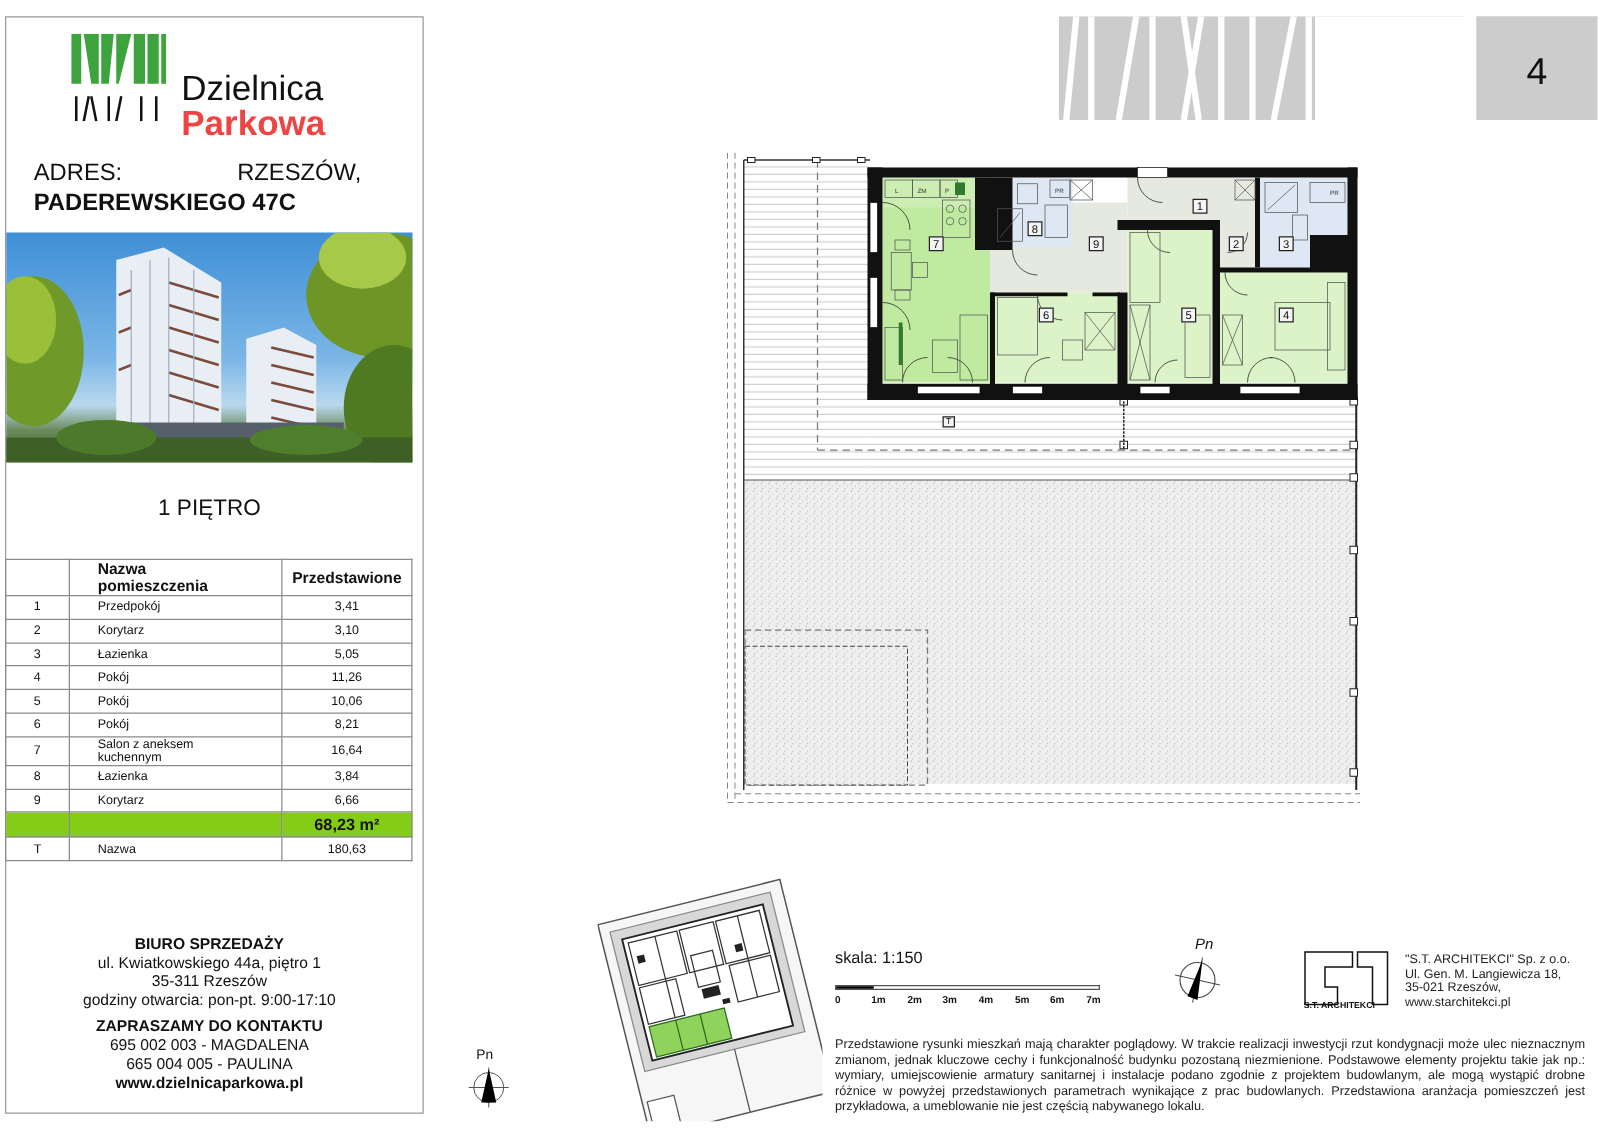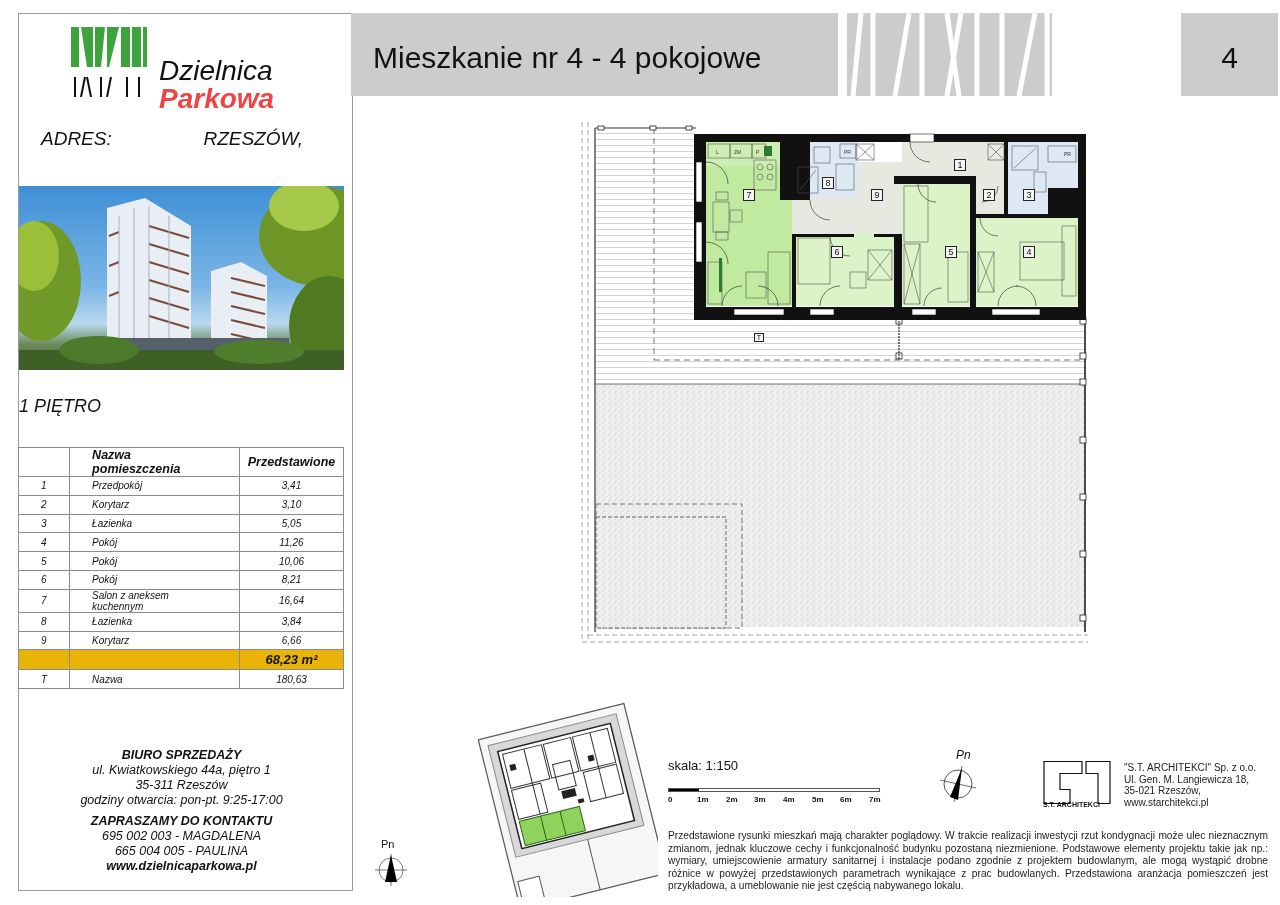--- a/index.html
+++ b/index.html
@@ -1,45 +1,45 @@
 <!DOCTYPE html>
 <html><head>
 <meta charset="utf-8">
 <style>
   * { box-sizing: border-box; margin: 0; padding: 0; }
   html, body { width: 1280px; height: 905px; background: #ffffff; overflow: hidden; }
   body { position: relative; font-family: "Liberation Sans", sans-serif; color: #111; }
 
   
   .left-panel {
-    position: absolute; left: 18px; top: 13px; width: 335px; height: 878px;
-    border: 1px solid #9a9a9a; background: #fff; font-style: italic;
+    position: absolute; left: 4px; top: 13px; width: 335px; height: 878px;
+    border: 1px solid #9a9a9a; background: #fff;
   }
   .logo { position: absolute; left: 52px; top: 13px; width: 240px; height: 90px; }
   .logo-mark { position: absolute; left: 0; top: 0; width: 76px; height: 70px; }
   .logo-text1 { position: absolute; left: 88px; top: 30px; font-size: 28px; line-height: 28px; color: #111; }
   .logo-text2 { position: absolute; left: 88px; top: 58px; font-size: 28px; line-height: 28px; font-weight: bold; color: #ef4444; }
 
   .address { position: absolute; left: 22px; top: 113px; width: 262px; font-size: 19px; line-height: 24px; }
   .address .row1 { display: flex; justify-content: space-between; }
   .address .row2 { font-weight: bold; }
 
   .photo { position: absolute; left: 0; top: 172px; width: 325px; height: 184px; overflow: hidden;
     background: linear-gradient(180deg, #3f8fd6 0%, #7bb6e6 55%, #b9d9ee 75%, #6c8a5b 86%, #44652e 100%); }
 
-  .floor-title { position: absolute; left: 0; top: 382px; width: 325px; text-align: left; font-size: 18px; line-height: 20px; }
+  .floor-title { position: absolute; left: 0; top: 382px; width: 325px; text-align: center; font-size: 18px; line-height: 20px; }
   .floor-sub { position: absolute; left: 0; top: 403px; width: 325px; text-align: center; font-size: 15px; line-height: 18px; }
 
   table.rooms { position: absolute; left: -1px; top: 433px; width: 326px; border-collapse: collapse; font-size: 10px; }
   table.rooms td, table.rooms th { border: 1px solid #8c8c8c; height: 18.8px; padding: 0 22px; }
   table.rooms th { font-weight: bold; font-size: 12.5px; height: 22px; text-align: left; }
   table.rooms th.c3 { text-align: center; padding: 0 2px; }
   table.rooms td.c1 { width: 24px; }
   table.rooms td.c3 { text-align: center; width: 104px; }
-  table.rooms tr.total td { background: #eab308; font-weight: bold; font-size: 13px; height: 20px; }
+  table.rooms tr.total td { background: #84cc16; font-weight: bold; font-size: 13px; height: 20px; }
 
   .sales { position: absolute; left: 0; top: 720px; width: 325px; text-align: center; font-size: 12.5px; line-height: 15px; margin-top: 14px; }
   .sales .b { font-weight: bold; }
   .sales .gap { height: 6px; }
 
   
   .header-bar { position: absolute; left: 351px; top: 13px; width: 927px; height: 83px; }
   .hdr-main { position: absolute; left: 0; top: 0; width: 487px; height: 83px; background: #cccccc; }
   .hdr-title { position: absolute; left: 22px; top: 28px; font-size: 30px; line-height: 34px; color: #111; }
   .hdr-deco { position: absolute; left: 496px; top: 0; width: 325px; height: 83px; }
@@ -101,20 +101,21 @@
     </svg>
     <div class="logo-text1">Dzielnica</div>
     <div class="logo-text2">Parkowa</div>
   </div>
 
   <div class="address">
     <div class="row1">
       <span>ADRES:</span>
       <span>RZESZÓW,</span>
     </div>
+    <div class="row2">PADEREWSKIEGO 47C</div>
   </div>
 
   <div class="photo">
     <svg width="325" height="184" viewBox="0 0 325 184">
 
       <ellipse cx="22" cy="95" rx="40" ry="60" fill="#6f9a2a"></ellipse>
       <ellipse cx="15" cy="70" rx="25" ry="35" fill="#9cbf3a"></ellipse>
 
       <ellipse cx="300" cy="50" rx="60" ry="50" fill="#6e9626"></ellipse>
       <ellipse cx="310" cy="140" rx="40" ry="50" fill="#4f7a22"></ellipse>
@@ -219,33 +220,30 @@
       <td>Nazwa</td>
       <td class="c3">180,63</td>
     </tr>
   </tbody>
     </table>
 
   <div class="sales">
     <div class="b">BIURO SPRZEDAŻY</div>
     <div>ul. Kwiatkowskiego 44a, piętro 1</div>
     <div>35-311 Rzeszów</div>
-    <div>godziny otwarcia: pon-pt. 9:25-17:00</div>
+    <div>godziny otwarcia: pon-pt. 9:00-17:10</div>
     <div class="gap"></div>
     <div class="b">ZAPRASZAMY DO KONTAKTU</div>
     <div>695 002 003 - MAGDALENA</div>
     <div>665 004 005 - PAULINA</div>
     <div class="b">www.dzielnicaparkowa.pl</div>
   </div>
 </div>
 
 <div class="header-bar">
-  <div class="hdr-main">
-    <div class="hdr-title">Mieszkanie nr 4 - 4 pokojowe</div>
-  </div>
   <svg class="hdr-deco" viewBox="0 0 325 83" preserveAspectRatio="none">
     <rect x="0" y="0" width="325" height="83" fill="#cccccc"></rect>
     <g stroke="#ffffff" stroke-width="5">
       <line x1="6" y1="83" x2="14" y2="0"></line>
       <line x1="26" y1="0" x2="26" y2="83"></line>
       <line x1="48" y1="83" x2="62" y2="0"></line>
       <line x1="75" y1="0" x2="75" y2="83"></line>
       <line x1="100" y1="0" x2="112" y2="83"></line>
       <line x1="114" y1="0" x2="100" y2="83"></line>
       <line x1="130" y1="0" x2="130" y2="83"></line>

